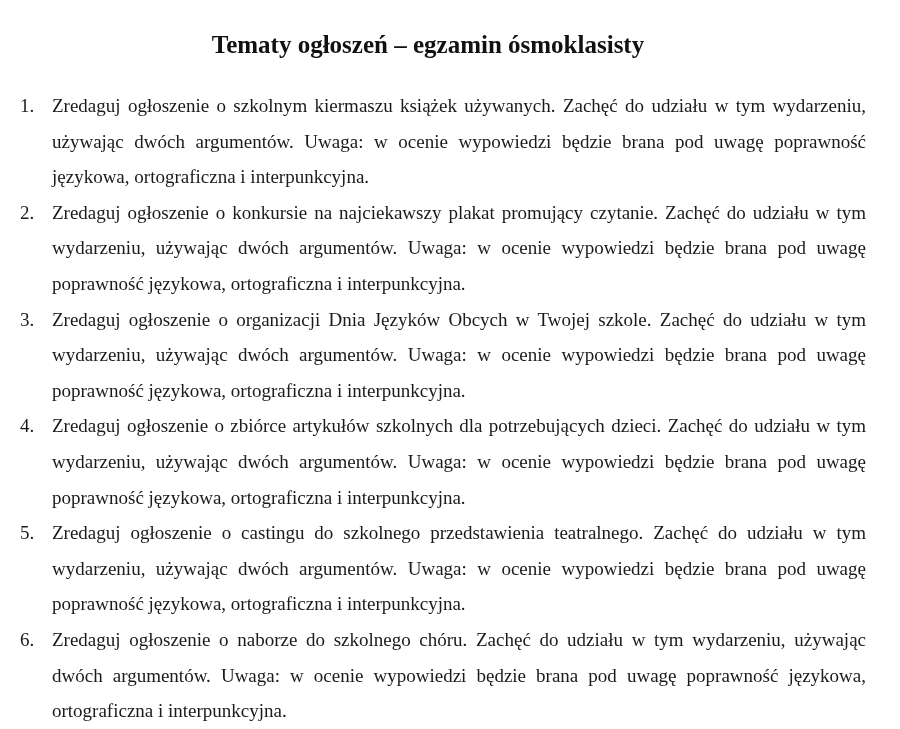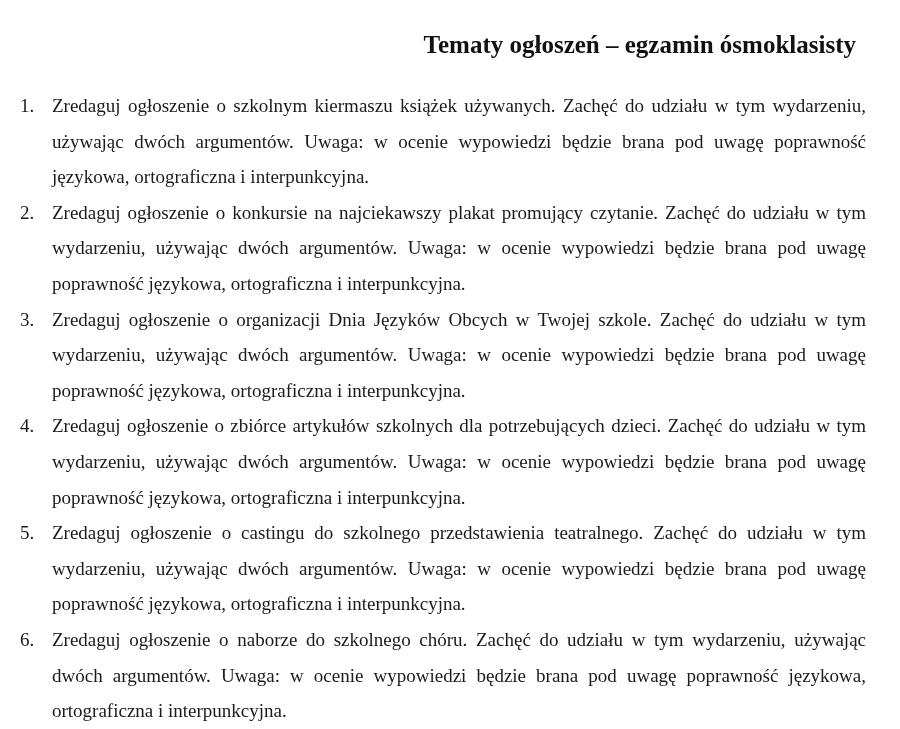--- a/index.html
+++ b/index.html
@@ -3,21 +3,21 @@
 <meta charset="utf-8">
 <style>
   html, body { margin: 0; padding: 0; background: #ffffff; }
   body {
     width: 900px; height: 729px; overflow: hidden; position: relative;
     font-family: "Liberation Serif", "DejaVu Serif", serif;
     color: #1a1a1a;
   }
   .title {
     position: absolute; top: 10px; left: 0; width: 856px;
-    text-align: right;
+    text-align: center;
     font-weight: bold; font-size: 25px; line-height: 36px;
     color: #111;
   }
   .list {
     position: absolute; top: 88px; left: 0; width: 900px;
     margin: 0; padding: 0; list-style: none;
   }
   .item {
     position: relative;
     padding-left: 52px; width: 814px;

